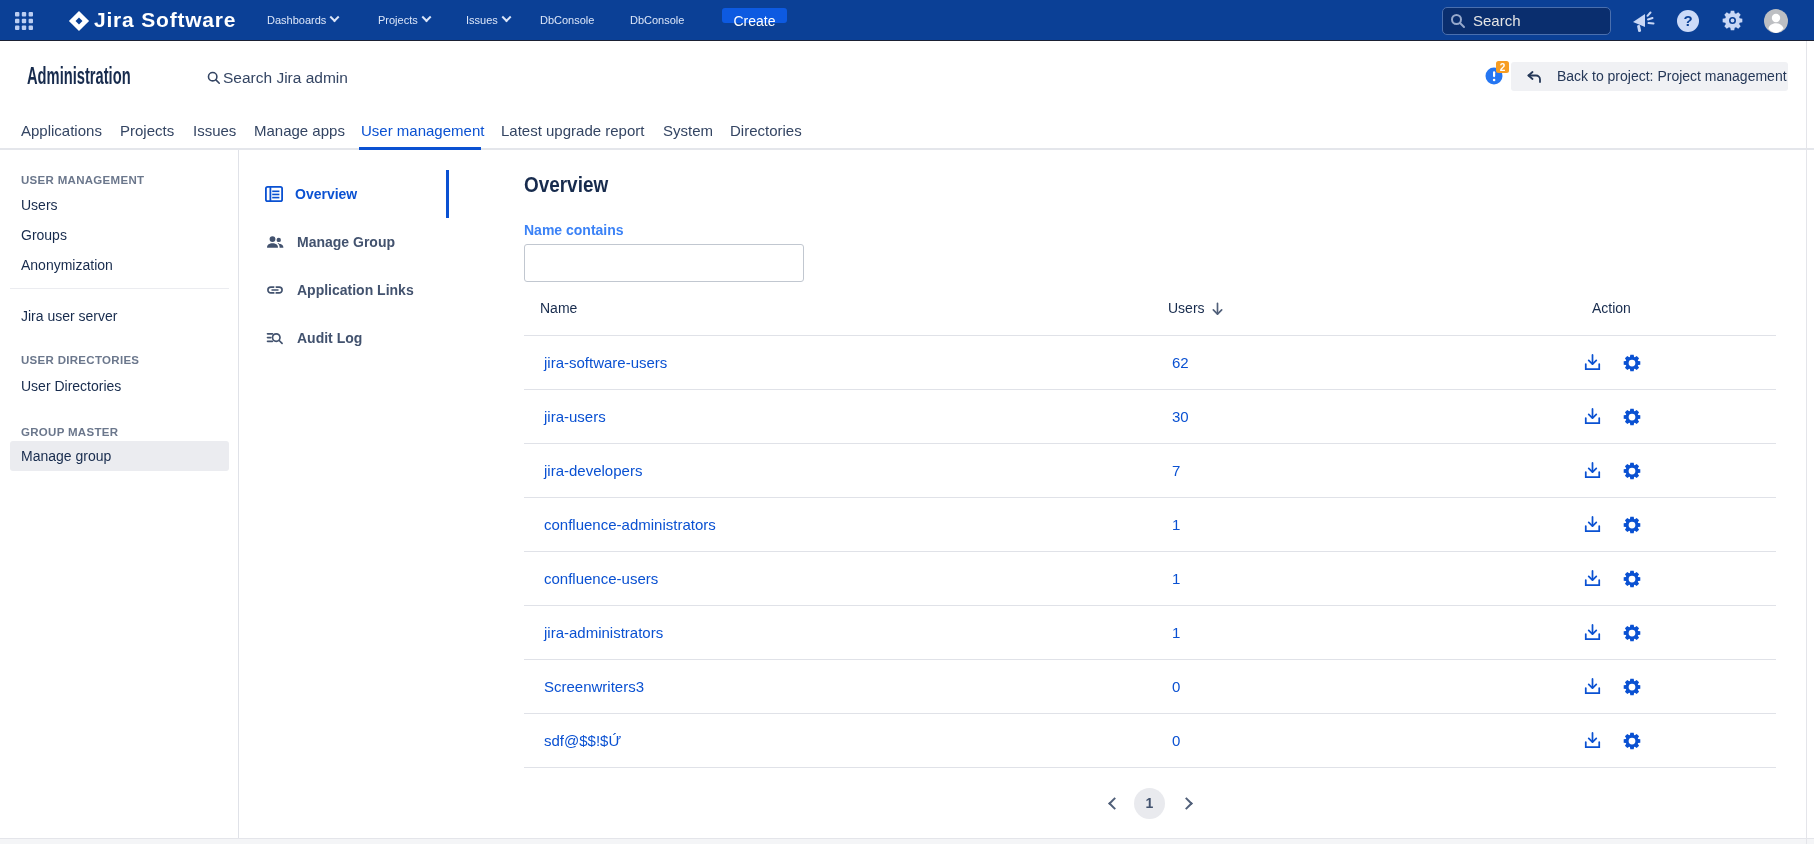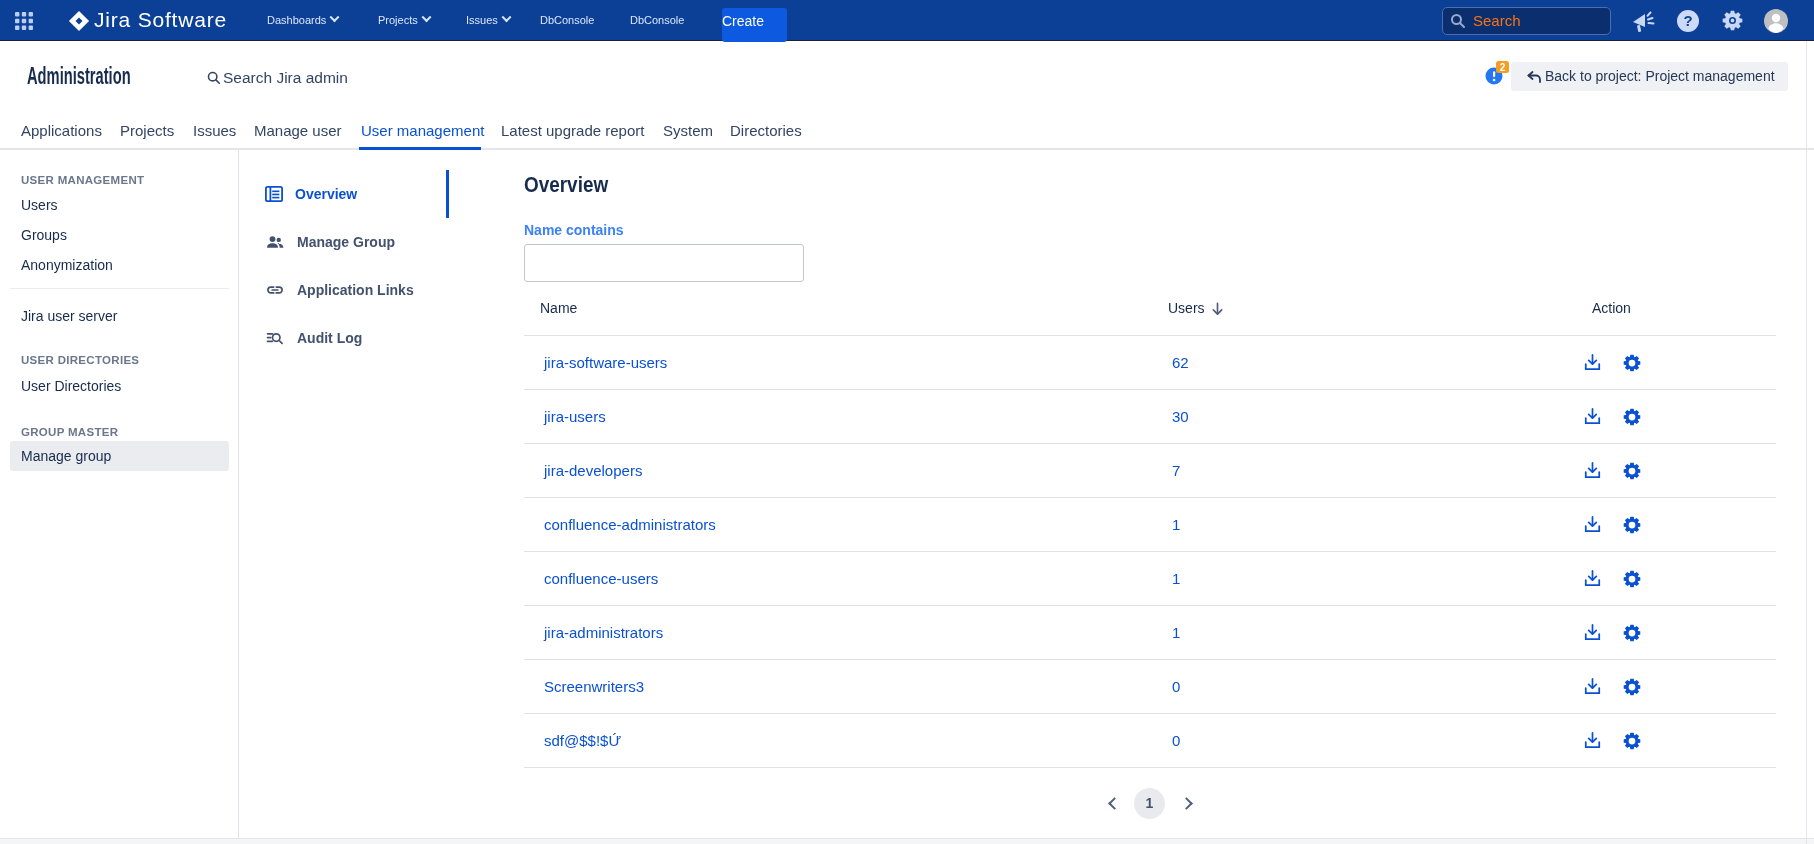--- a/index.html
+++ b/index.html
@@ -8,38 +8,38 @@
 .abs { position:absolute; }
 
 
 #topnav { position:absolute; left:0; top:0; width:1814px; height:41px;
   background:#0b4096; border-bottom:1px solid #1b2133; }
 #topnav .navitem { position:absolute; top:0; height:40px; line-height:40px;
   color:#dce6f9; font-size:11px; }
 .chev { display:inline-block; width:7px; height:7px; border-right:2px solid #dce6f9;
   border-bottom:2px solid #dce6f9; transform:rotate(45deg) translate(-3px,-3px);
   margin-left:5px; vertical-align:middle; }
-#createbtn { position:absolute; left:722px; top:8px; width:65px; height:34px;
+#createbtn { position:absolute; left:722px; top:8px; width:65px; height:15px;
   background:#0d5ae1; border-radius:3px; color:#fff; font-size:14px; font-weight:500;
-  line-height:26px; }
+  text-align:center; line-height:26px; }
 #navsearch { position:absolute; left:1442px; top:7px; width:169px; height:28px;
   background:#0a2e6e; border:1.5px solid #4a6fae; border-radius:5px;
-  color:#f97316; font-size:15px; line-height:25px; padding-left:30px; }
+  color:#e5e5e5; font-size:15px; line-height:25px; padding-left:30px; }
 #logotext { position:absolute; left:94px; top:0; height:41px; line-height:40px;
-  color:#fff; font-size:21px; font-weight:400; letter-spacing:.8px; }
+  color:#fff; font-size:21px; font-weight:700; letter-spacing:.8px; }
 
 
 #adminrow { position:absolute; left:0; top:0; width:1814px; height:112px; }
 #admintitle { position:absolute; left:27px; top:63px; font-size:23.5px; font-weight:700;
   color:#172b4d; transform:scaleX(.625); transform-origin:left top; white-space:nowrap; }
 #adminsearch { position:absolute; left:223px; top:69px; font-size:15.5px; color:#344563; }
 #backbtn { position:absolute; left:1511px; top:62px; width:277px; height:29px;
   background:#f0f1f4; border-radius:3px; color:#253858; font-size:14px;
   line-height:29px; }
-#backbtn .txt { margin-left:34px; }
+#backbtn .txt { margin-left:46px; }
 
 
 #tabs { position:absolute; left:0; top:112px; width:1814px; height:38px;
   border-bottom:2px solid #e4e6eb; }
 #tabs .tab { position:absolute; top:10px; font-size:15px; color:#344563; white-space:nowrap; }
 #tabs .tab.active { color:#0a51d2; }
 #tabunderline { position:absolute; left:359px; top:35px; width:122px; height:3px; background:#0a51d2; }
 
 
 #sidebar { position:absolute; left:0; top:150px; width:239px; height:688px;
@@ -165,21 +165,21 @@
       <path d="M1.5 4.5 H9 a4 4 0 014 4 V11" fill="none" stroke="#253858" stroke-width="1.8" stroke-linecap="round"></path>
     </svg>
     <span class="txt">Back to project: Project management</span>
   </div>
 </div>
 
 <div id="tabs">
   <div class="tab" style="left:21px">Applications</div>
   <div class="tab" style="left:120px">Projects</div>
   <div class="tab" style="left:193px">Issues</div>
-  <div class="tab" style="left:254px">Manage user</div>
+  <div class="tab" style="left:254px">Manage apps</div>
   <div class="tab active" style="left:361px">User management</div>
   <div class="tab" style="left:501px">Latest upgrade report</div>
   <div class="tab" style="left:663px">System</div>
   <div class="tab" style="left:730px">Directories</div>
   <div id="tabunderline"></div>
 </div>
 
 <div id="sidebar">
   <div class="sidehead" style="top:24px">USER MANAGEMENT</div>
   <div class="sideitem" style="top:47px">Users</div>

